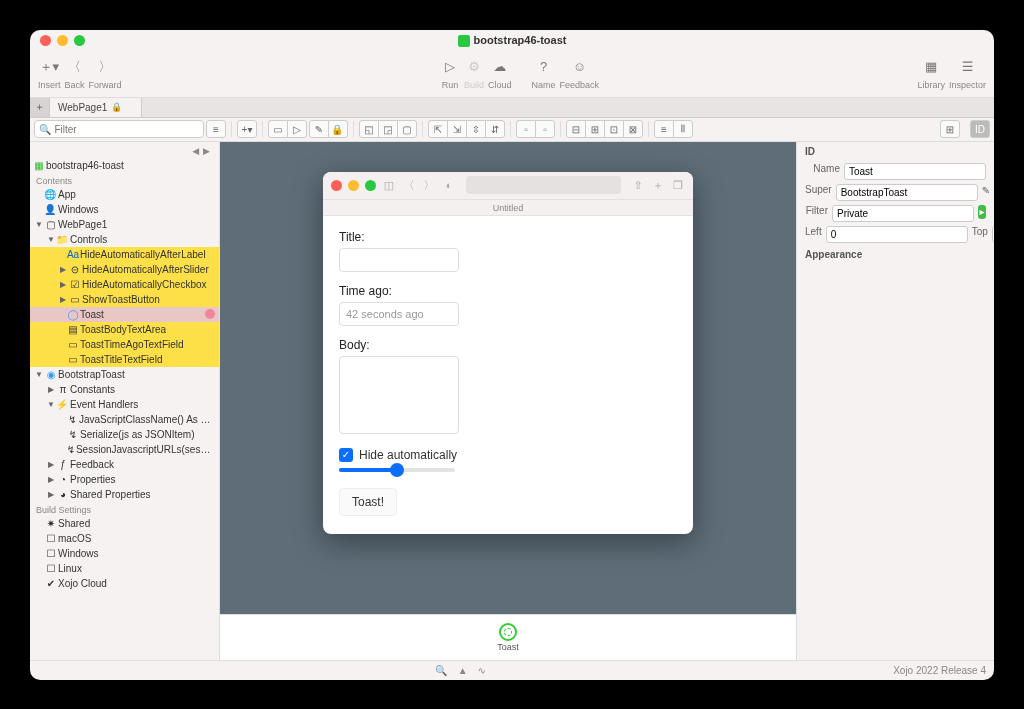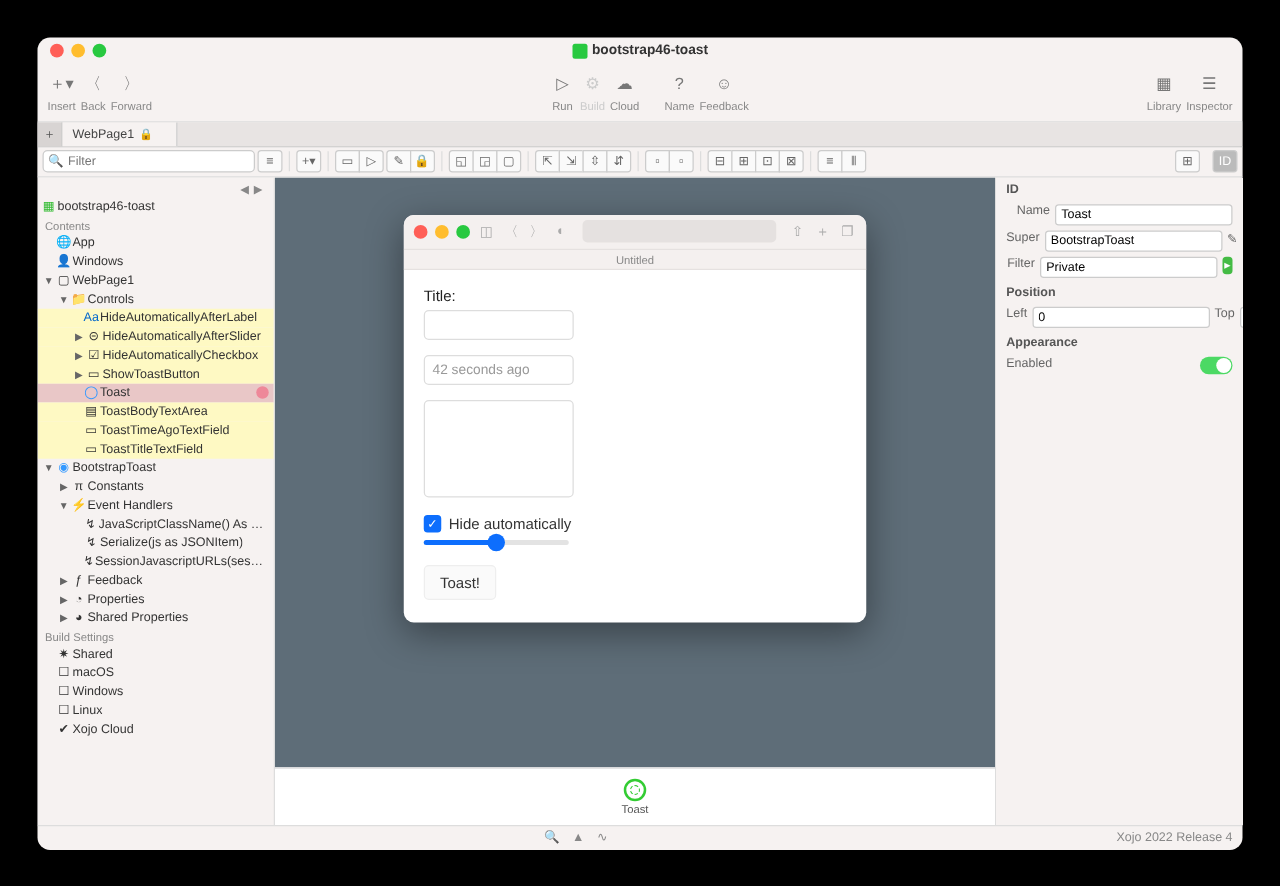--- a/index.html
+++ b/index.html
@@ -28,21 +28,21 @@
   .ribgroup{display:flex;gap:0;}
   .ribgroup .ribbtn{border-radius:0;margin-left:-1px;}
   .ribgroup .ribbtn:first-child{border-radius:3px 0 0 3px;margin-left:0;}
   .ribgroup .ribbtn:last-child{border-radius:0 3px 3px 0;}
   .main{flex:1;display:flex;overflow:hidden;}
   .nav{width:190px;background:#f6f2f1;border-right:1px solid #ddd;font-size:10px;color:#333;overflow:auto;padding-top:2px;}
   .nav .hdr{font-size:9px;color:#888;padding:3px 6px 1px 6px;}
   .row{display:flex;align-items:center;height:15px;padding-right:4px;white-space:nowrap;overflow:hidden;}
   .row .arrow{width:10px;text-align:center;color:#666;font-size:8px;}
   .row .ic{width:14px;text-align:center;font-size:10px;}
-  .row.hot{background:#fef9c3;}
+  .row.hot{background:#fde047;}
   .row.sel{background:#e9c7c7;}
   .row .badge{margin-left:auto;width:10px;height:10px;border-radius:50%;background:#e89;}
   .canvas-wrap{flex:1;display:flex;flex-direction:column;background:#f6f2f1;}
   .canvas{flex:1;background:#5e6d78;display:flex;align-items:flex-start;justify-content:center;padding-top:30px;overflow:auto;}
   .browser{width:370px;background:#fff;border-radius:8px;box-shadow:0 8px 30px rgba(0,0,0,.4);overflow:hidden;}
   .bchrome{height:28px;background:#f4f0ef;border-bottom:1px solid #e5e1e0;display:flex;align-items:center;padding:0 8px;gap:6px;position:relative;}
   .bchrome .traffic{position:static;}
   .bchrome .mini{width:14px;height:14px;color:#aaa;display:flex;align-items:center;justify-content:center;font-size:11px;}
   .bchrome .addr{flex:1;height:18px;background:#e5e1e0;border-radius:4px;margin:0 4px;}
   .btitle{height:16px;background:#f4f0ef;border-bottom:1px solid #e5e1e0;text-align:center;font-size:9px;color:#888;line-height:16px;}
@@ -360,23 +360,25 @@
             <div class="mini">◐</div>
             <div class="addr"></div>
             <div class="mini">⇧</div>
             <div class="mini">＋</div>
             <div class="mini">❐</div>
           </div>
           <div class="btitle">Untitled</div>
           <div class="bbody">
             <label>Title:</label>
             <div class="fld"></div>
+            <label>Time ago:</label>
             <div class="fld">
                 <span>42 seconds ago</span>
               </div>
+            <label>Body:</label>
             <div class="ta"></div>
             <div class="chkrow">
               <div class="chk">✓</div>
               <span>Hide automatically</span>
             </div>
             <div class="slider">
               <div class="fill"></div>
                 <div class="knob"></div>
             </div>
             <div class="toastbtn"><span>Toast!</span></div>
@@ -398,33 +400,27 @@
       <div class="propsrow">
         <span class="lbl">Super</span>
         <input value="BootstrapToast" style="">
         <span class="act">✎</span>
       </div>
       <div class="propsrow">
         <span class="lbl">Filter</span>
         <input value="Private" style="">
         <span class="act green">▸</span>
       </div>
-      <div class="sect">Position</div>
       <div class="propsrow">
         <span class="lbl">Left</span>
         <input style="flex: 0 0 40px;" value="0">
         <span class="lbl" style="width:30px">Top</span>
         <input style="flex: 0 0 40px;" value="0">
       </div>
       <div class="sect">Appearance</div>
-      <div class="propsrow">
-        <span class="lbl" style="width:auto">Enabled</span>
-        <div style="flex:1"></div>
-        <div class="toggle"></div>
-      </div>
     </div>
   </div>
 
   <div class="statusbar">
     <div class="spacer"></div>
     <span>🔍</span>
     <span>▲</span>
     <span>∿</span>
     <div class="spacer"></div>
     <span>Xojo 2022 Release 4</span>

